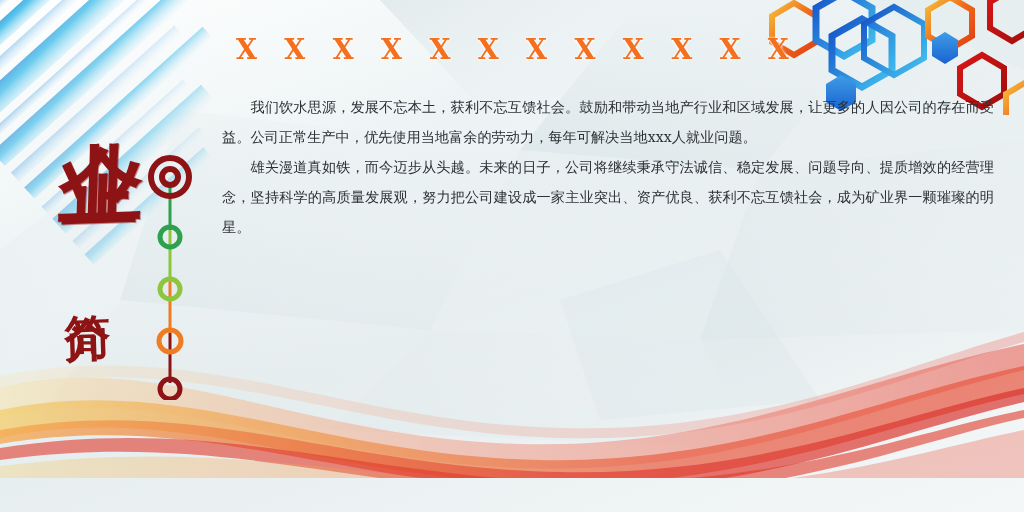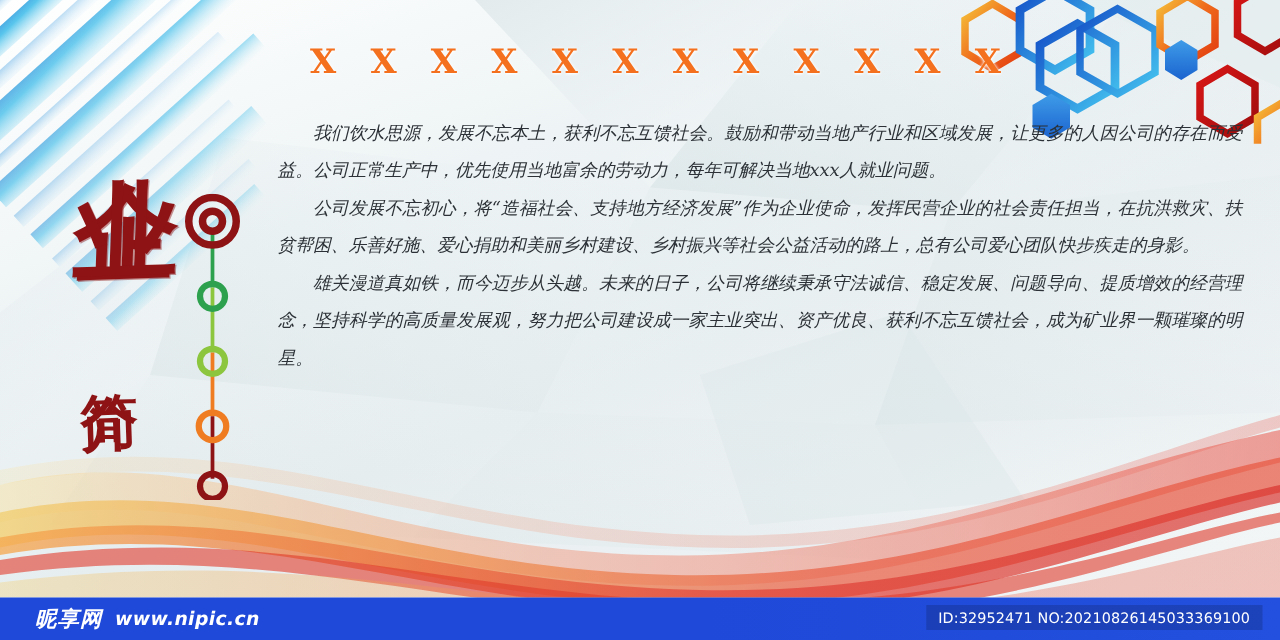--- a/index.html
+++ b/index.html
@@ -67,40 +67,39 @@
     margin-top:-6px;
     margin-right:34px;
   }
 
   
   .timeline{position:absolute;left:148px;top:155px;width:44px;height:245px;}
   .timeline svg{display:block;}
 
   
   .title{
-    position:absolute;left:248px;top:34px;
+    position:absolute;left:236px;top:34px;
     font-family:"DejaVu Serif","Liberation Serif",serif;
     font-weight:700;
     font-size:27px;
     letter-spacing:9px;
     color:#f4701f;
     text-shadow:0 0 3px rgba(255,255,255,.95),0 1px 2px rgba(255,255,255,.9);
     white-space:nowrap;
   }
 
   
   .body-text{
     position:absolute;left:222px;top:92px;width:772px;
     font-family:"DejaVu Serif","Liberation Serif",serif;
     font-size:14.2px;
     line-height:30px;
     color:#2b3136;
     text-align:justify;
     text-justify:inter-ideograph;
-    font-style:italic;
   }
   .body-text p{margin:0;text-indent:2em;}
 
   
   .footer{
     position:absolute;left:0;bottom:0;width:1024px;height:34px;
     background:linear-gradient(90deg,#1f49d8 0%,#1f49d8 55%,#2350de 100%);
     display:flex;align-items:center;
   }
   .footer-logo{
@@ -289,23 +288,17 @@
       <circle cx="22" cy="134" r="10" fill="none" stroke="#8cc63f" stroke-width="5"></circle>
       <circle cx="22" cy="186" r="11" fill="none" stroke="#f07c22" stroke-width="5"></circle>
       <circle cx="22" cy="234" r="10" fill="none" stroke="#8d1315" stroke-width="5"></circle>
     </svg>
   </div>
 
   <div class="title">X X X X X X X X X X X X</div>
 
   <div class="body-text">
     <p>我们饮水思源，发展不忘本土，获利不忘互馈社会。鼓励和带动当地产行业和区域发展，让更多的人因公司的存在而受益。公司正常生产中，优先使用当地富余的劳动力，每年可解决当地xxx人就业问题。</p>
-    <p>公司发展不忘初心，将“造福社会、支持地方经济发展”作为企业使命，发挥民营企业的社会责任担当，在抗洪救灾、扶贫帮困、乐善好施、爱心捐助和美丽乡村建设、乡村振兴等社会公益活动的路上，总有公司爱心团队快步疾走的身影。</p>
     <p>雄关漫道真如铁，而今迈步从头越。未来的日子，公司将继续秉承守法诚信、稳定发展、问题导向、提质增效的经营理念，坚持科学的高质量发展观，努力把公司建设成一家主业突出、资产优良、获利不忘互馈社会，成为矿业界一颗璀璨的明星。</p>
   </div>
 
-  <div class="footer">
-    <span class="footer-logo">昵享网</span>
-    <span class="footer-url">www.nipic.cn</span>
-    <span class="footer-id">ID:32952471 NO:20210826145033369100</span>
-  </div>
 
 </div>
 
 </body></html>

